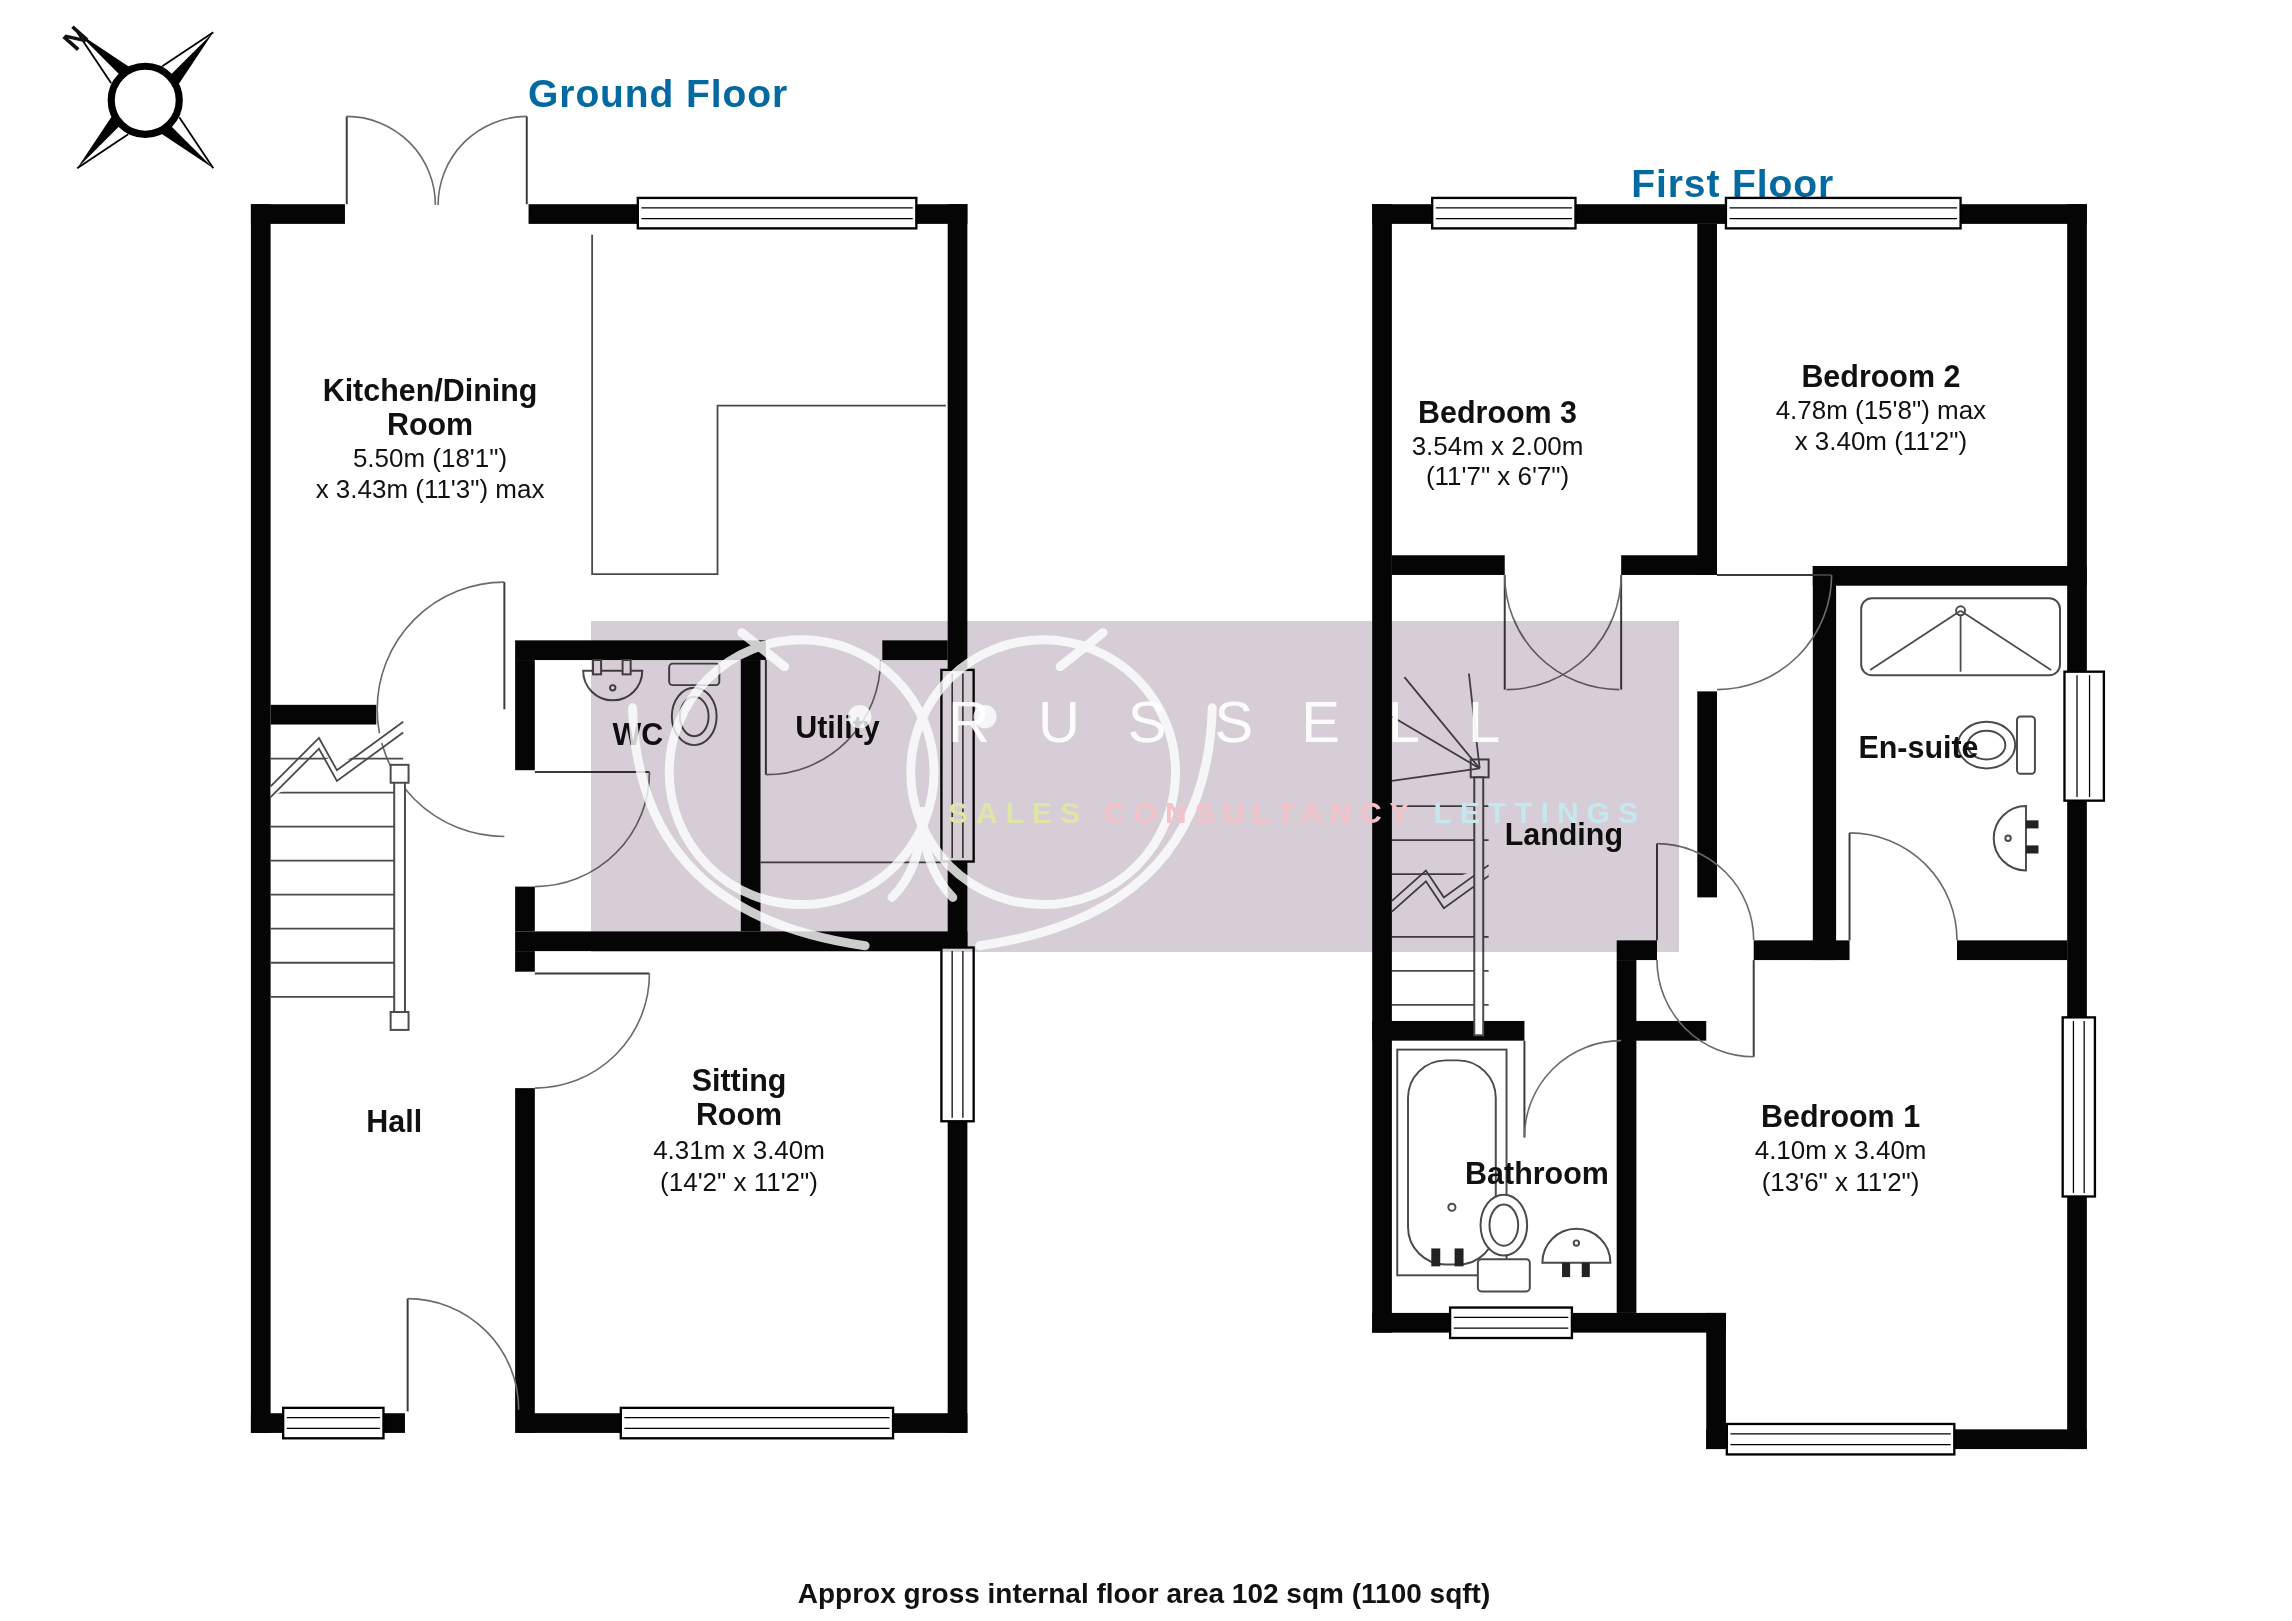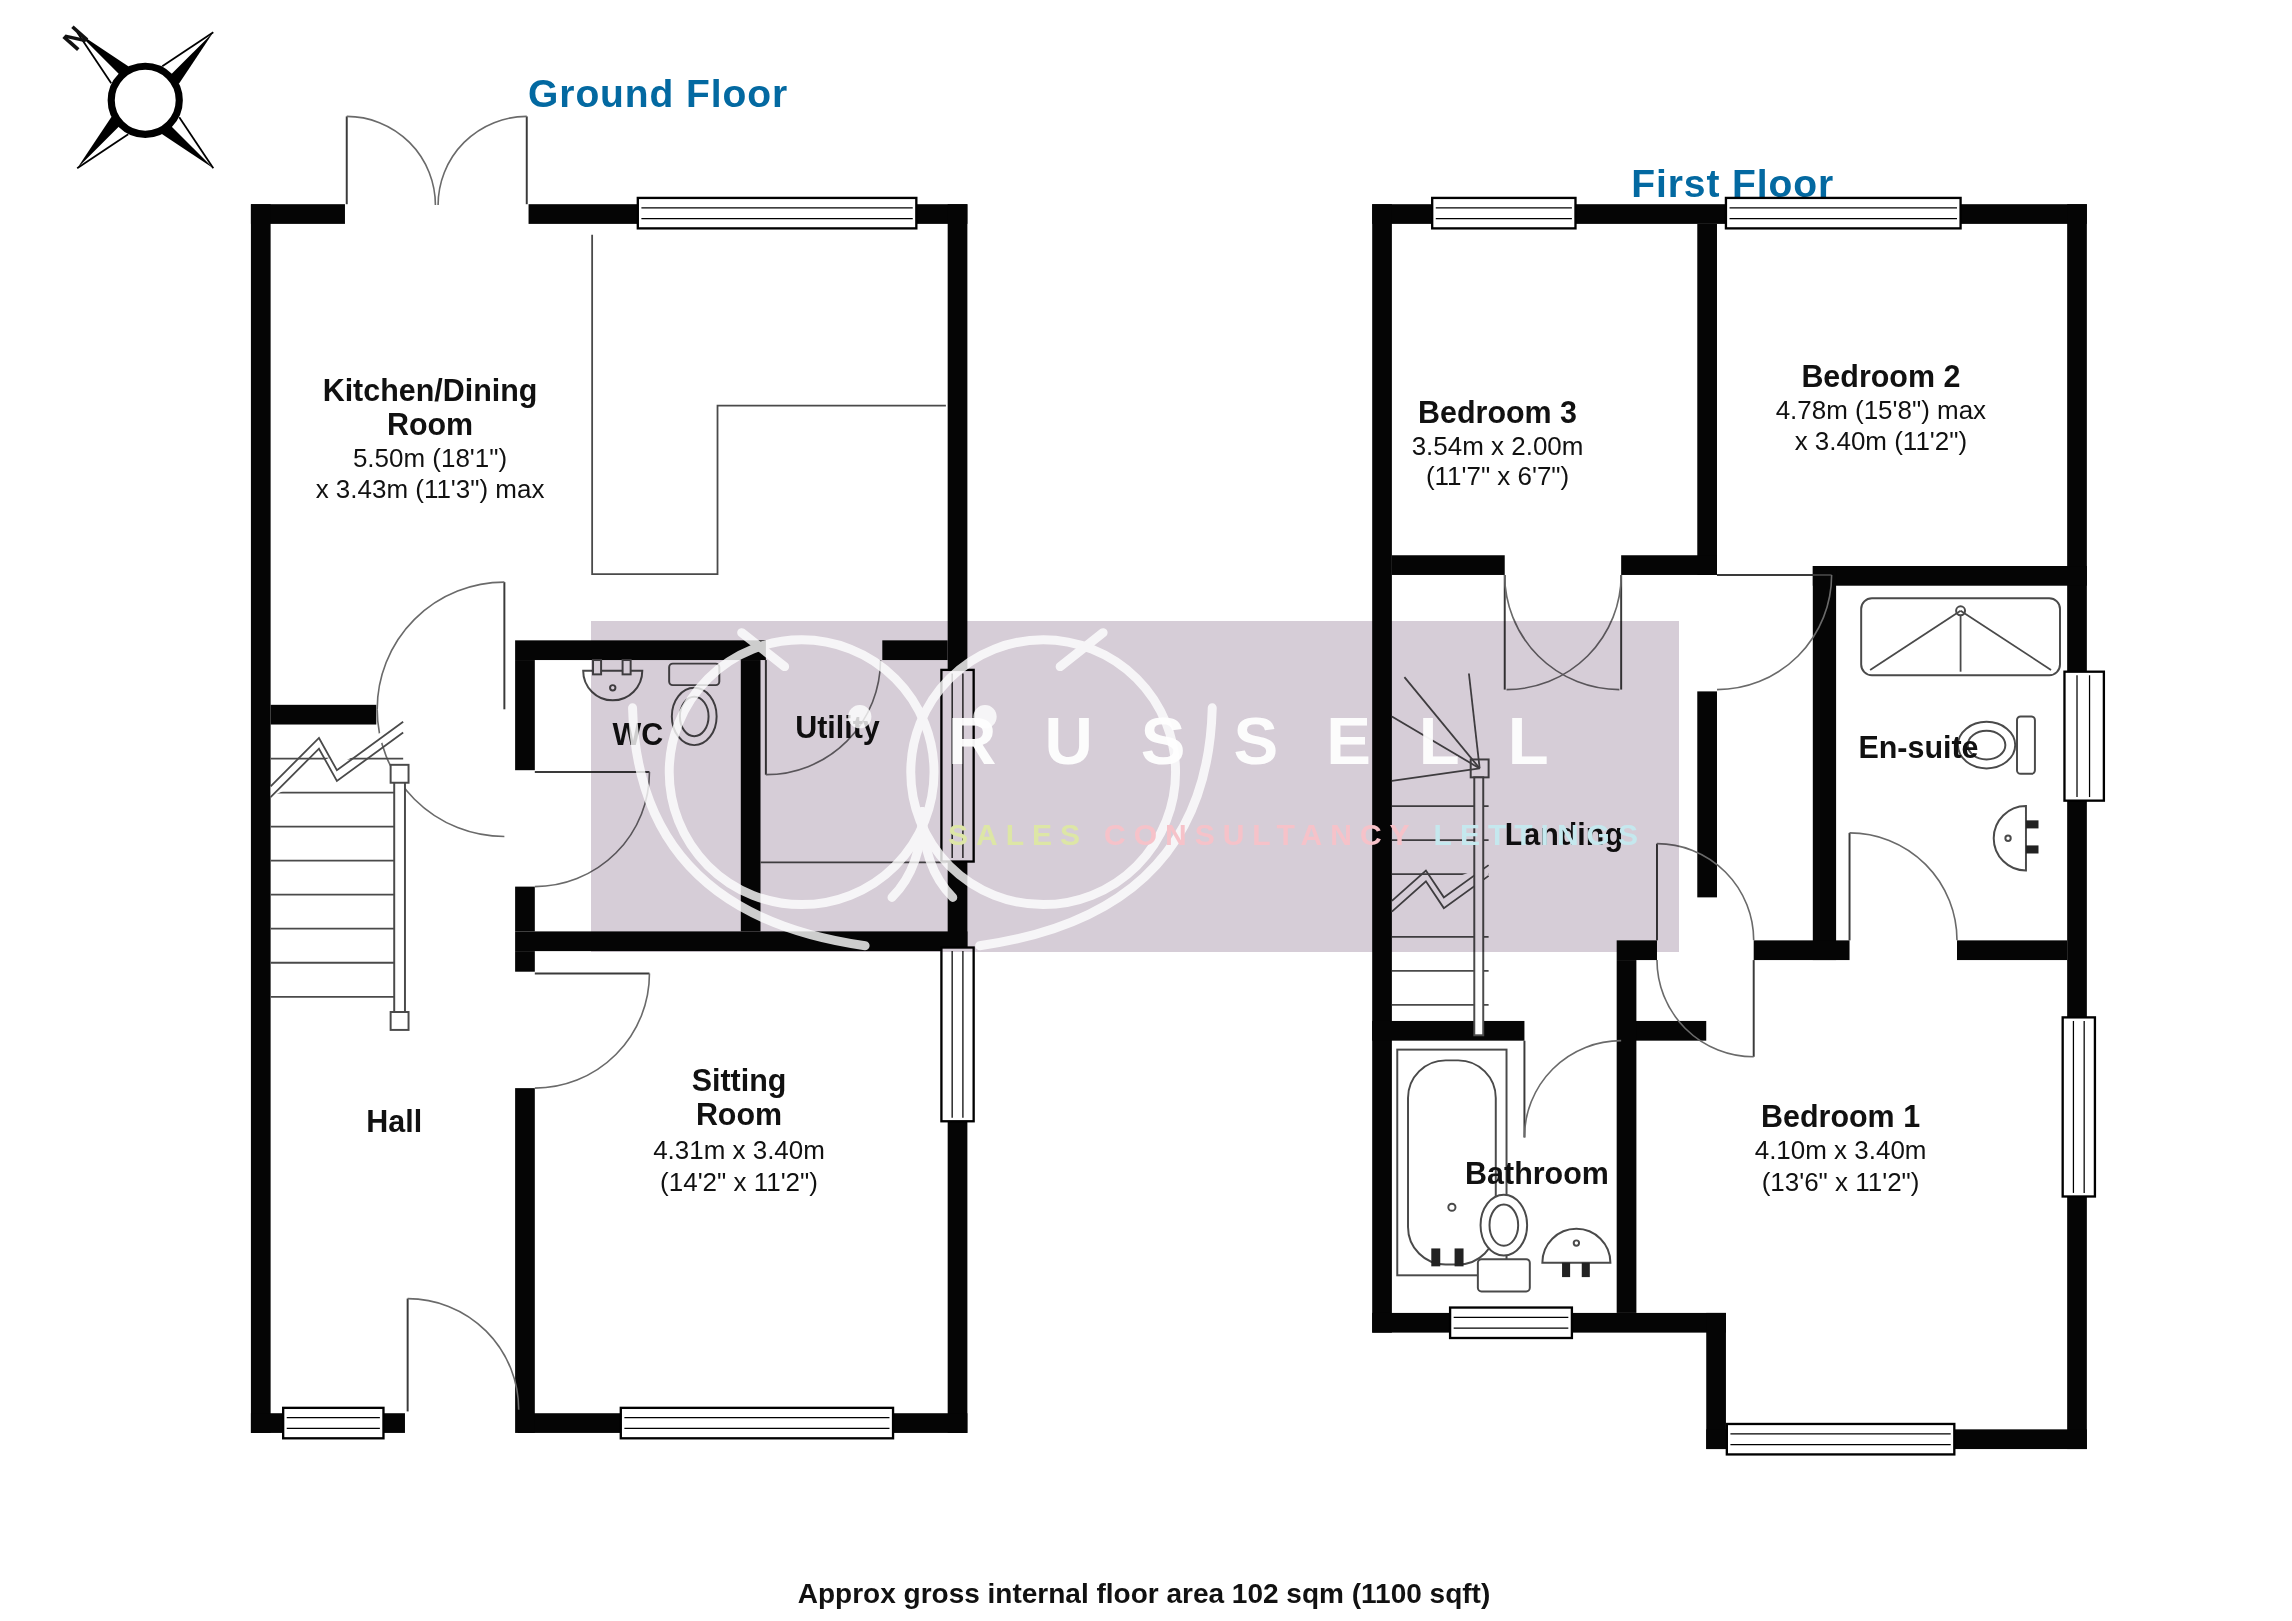--- a/index.html
+++ b/index.html
@@ -18,23 +18,23 @@
   .arc{stroke:#6a6a6a;stroke-width:1.8;fill:none;}
   .leaf{stroke:#3a3a3a;stroke-width:2.2;fill:none;}
   .fix{stroke:#4a4a4a;stroke-width:2.2;fill:#fff;}
   .winframe{fill:#fff;stroke:#000;stroke-width:2.6;}
   .winline{stroke:#000;stroke-width:1.4;}
   
   #wm-band{position:absolute;left:591px;top:621px;width:1088px;height:331px;
            background:#d6cdd7;mix-blend-mode:multiply;}
   #wm-owl{position:absolute;left:591px;top:621px;width:627px;height:331px;opacity:.8;}
   #wm-text{position:absolute;left:948px;top:688px;width:725px;color:#fff;}
-  .wm-line1{font-size:67px;font-weight:700;letter-spacing:48px;height:99px;white-space:nowrap;opacity:.95;margin-top:14px;}
+  .wm-line1{font-size:58px;font-weight:400;letter-spacing:48px;height:99px;white-space:nowrap;opacity:.95;}
   .wm-line2{font-size:79px;font-weight:500;letter-spacing:34px;height:99px;white-space:nowrap;opacity:.95;}
-  .wm-line3{font-size:30px;font-weight:bold;letter-spacing:8px;white-space:nowrap;margin-top:17px;}
+  .wm-line3{font-size:30px;font-weight:bold;letter-spacing:8px;white-space:nowrap;margin-top:9px;}
   .wm-sales{color:#dde6a6;} .wm-consult{color:#f6c2c9;} .wm-lettings{color:#c5e8ee;}
   .wm-sp{display:inline-block;width:16px;}
 </style>
 </head>
 <body>
 
 <div id="stage">
 
   <div id="ground-title" class="title">Ground Floor</div>
   <div id="first-title" class="title">First Floor</div>

